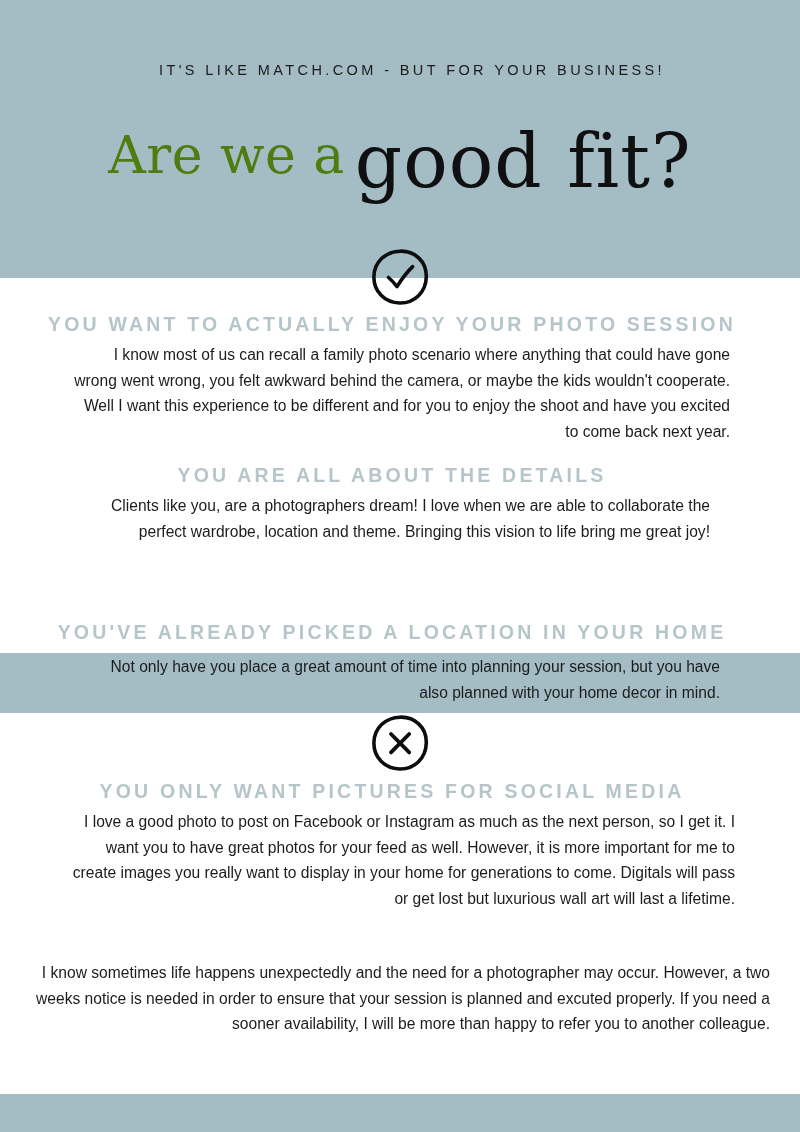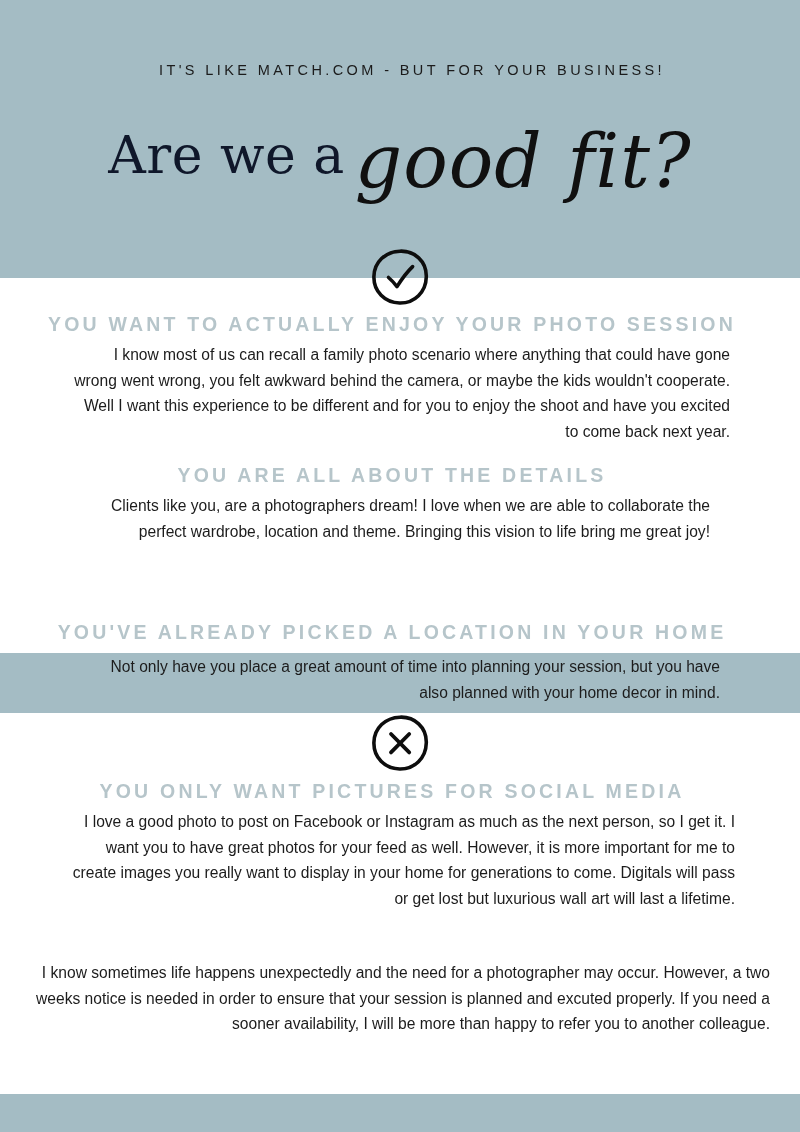--- a/index.html
+++ b/index.html
@@ -54,27 +54,26 @@
     left: 0;
     width: 800px;
     text-align: center;
     line-height: 1;
     white-space: nowrap;
   }
   .title-serif {
     font-family: "DejaVu Serif", serif;
     font-weight: 400;
     font-size: 52px;
-    color: #0f172a;
+    color: #4d7c0f;
     letter-spacing: 0.5px;
     vertical-align: middle;
   }
   .title-script {
     font-family: "DejaVu Serif", serif;
-    font-style: italic;
     font-weight: 400;
     font-size: 74px;
     color: #101010;
     letter-spacing: 1px;
     margin-left: 10px;
     vertical-align: middle;
     position: relative;
     top: 6px;
   }
 

